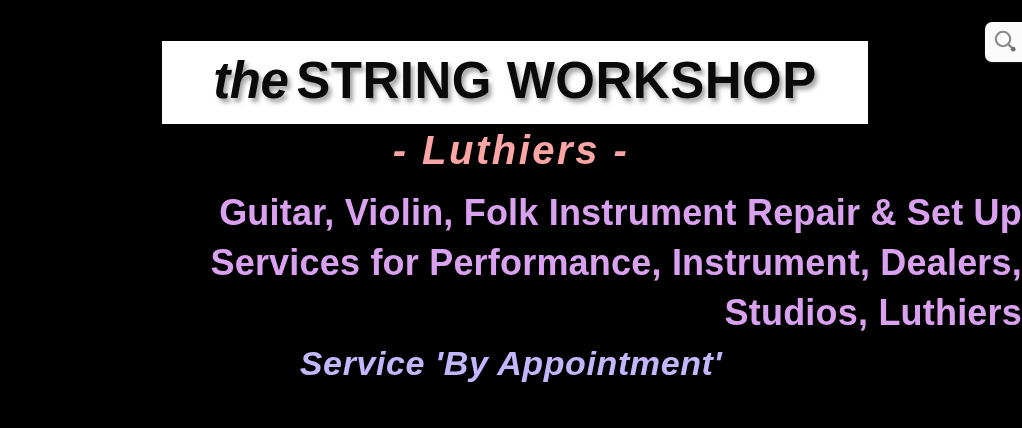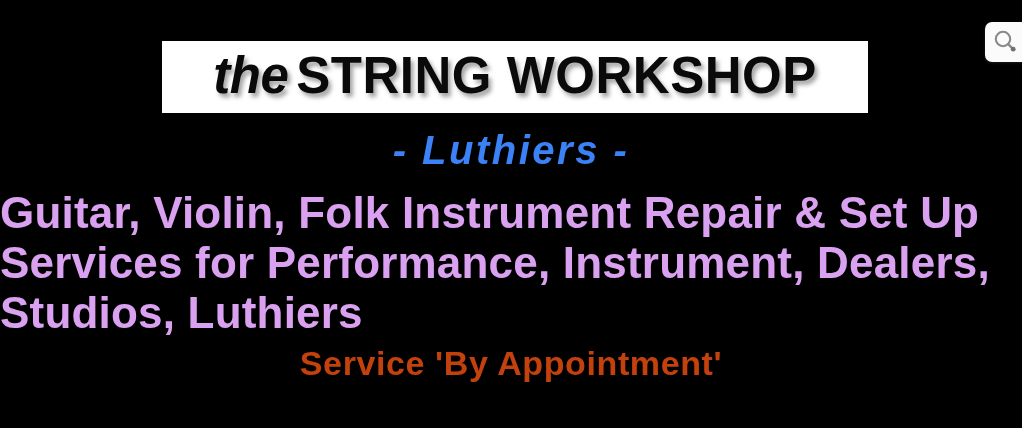--- a/index.html
+++ b/index.html
@@ -21,21 +21,21 @@
     height: 428px;
     background: #000000;
   }
 
   
   .title-plaque {
     position: absolute;
     left: 162px;
     top: 41px;
     width: 706px;
-    height: 72px;
+    height: 83px;
     background: #ffffff;
     display: flex;
     align-items: center;
     justify-content: center;
     box-sizing: border-box;
     padding: 0 14px 4px 14px;
   }
   .title-text {
     white-space: nowrap;
     font-family: "Liberation Sans", sans-serif;
@@ -59,35 +59,35 @@
   .subtitle {
     position: absolute;
     left: 0;
     top: 126px;
     width: 1022px;
     text-align: center;
     font-family: "Liberation Sans", sans-serif;
     font-size: 40px;
     font-weight: bold;
     font-style: italic;
-    color: #3b82f6;
+    color: #fca5a5;
     letter-spacing: 2.5px;
     line-height: 48px;
     white-space: nowrap;
   }
 
   
   .services {
     position: absolute;
     left: 0;
     top: 188px;
     width: 1022px;
-    text-align: left;
+    text-align: right;
     font-family: "Liberation Sans", sans-serif;
-    font-size: 44px;
+    font-size: 36px;
     font-weight: bold;
     font-style: normal;
     color: #d9a1f0;
     line-height: 50px;
     letter-spacing: 0.2px;
   }
   .services .svc-line {
     display: block;
     white-space: nowrap;
   }
@@ -95,21 +95,22 @@
   
   .appointment {
     position: absolute;
     left: 0;
     top: 340px;
     width: 1022px;
     text-align: center;
     font-family: "Liberation Sans", sans-serif;
     font-size: 34px;
     font-weight: bold;
-    color: #c2410c;
+    font-style: italic;
+    color: #c4b5fd;
     line-height: 46px;
     letter-spacing: 0.6px;
     white-space: nowrap;
   }
 
   
   .zoom-button {
     position: absolute;
     left: 985px;
     top: 22px;

